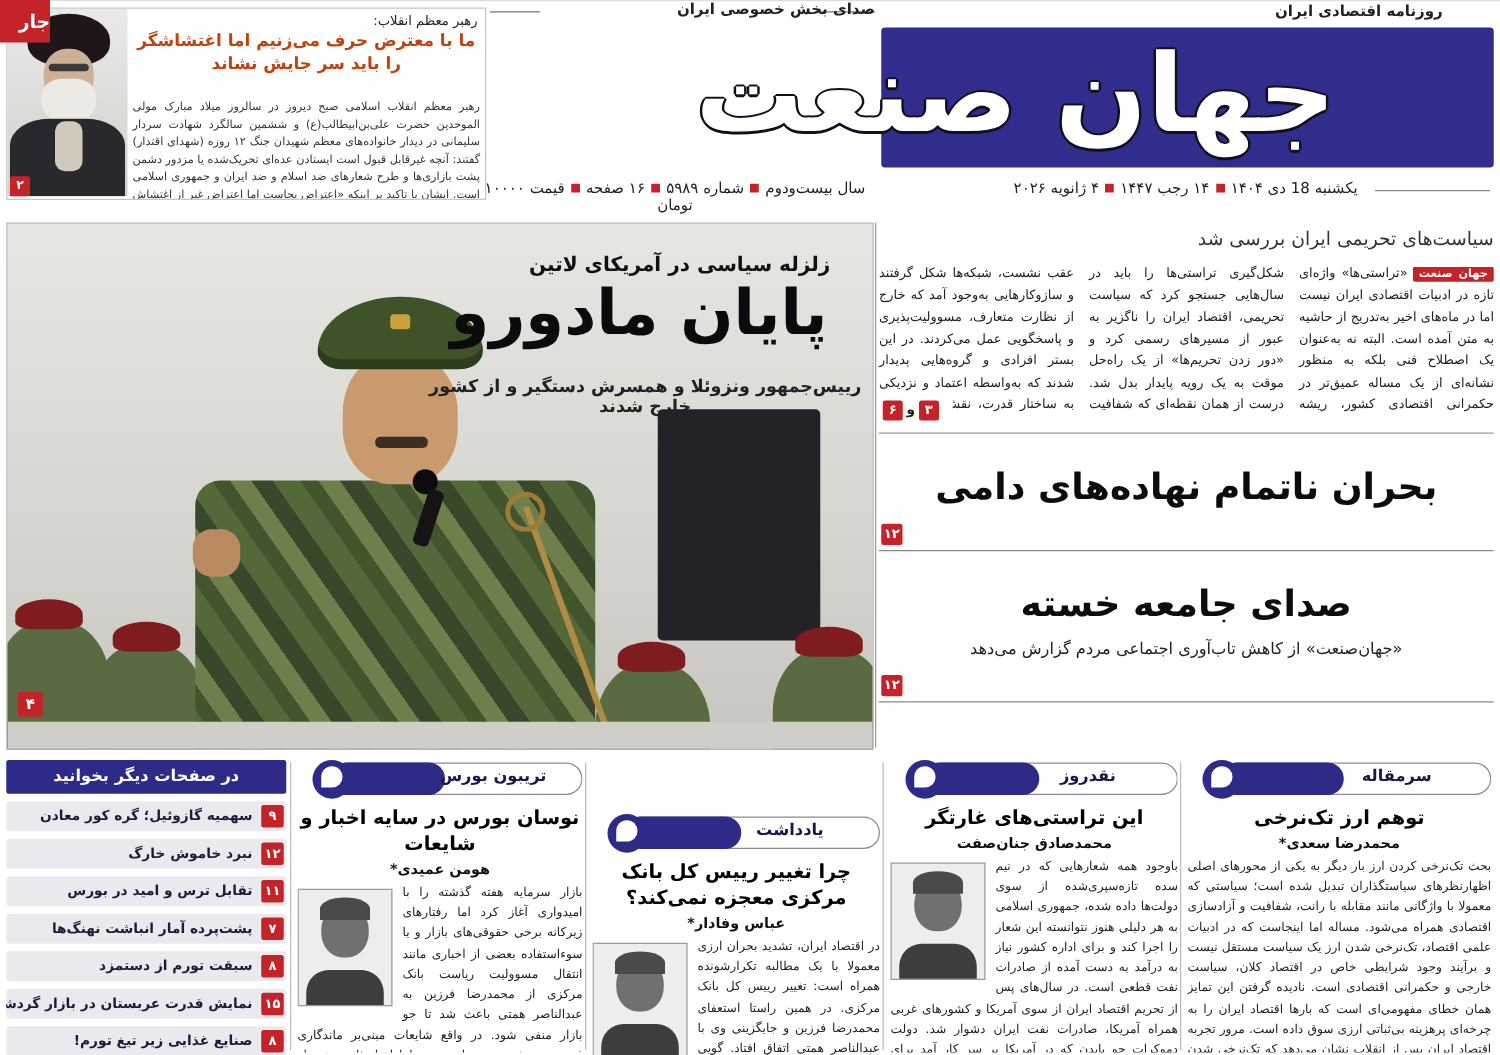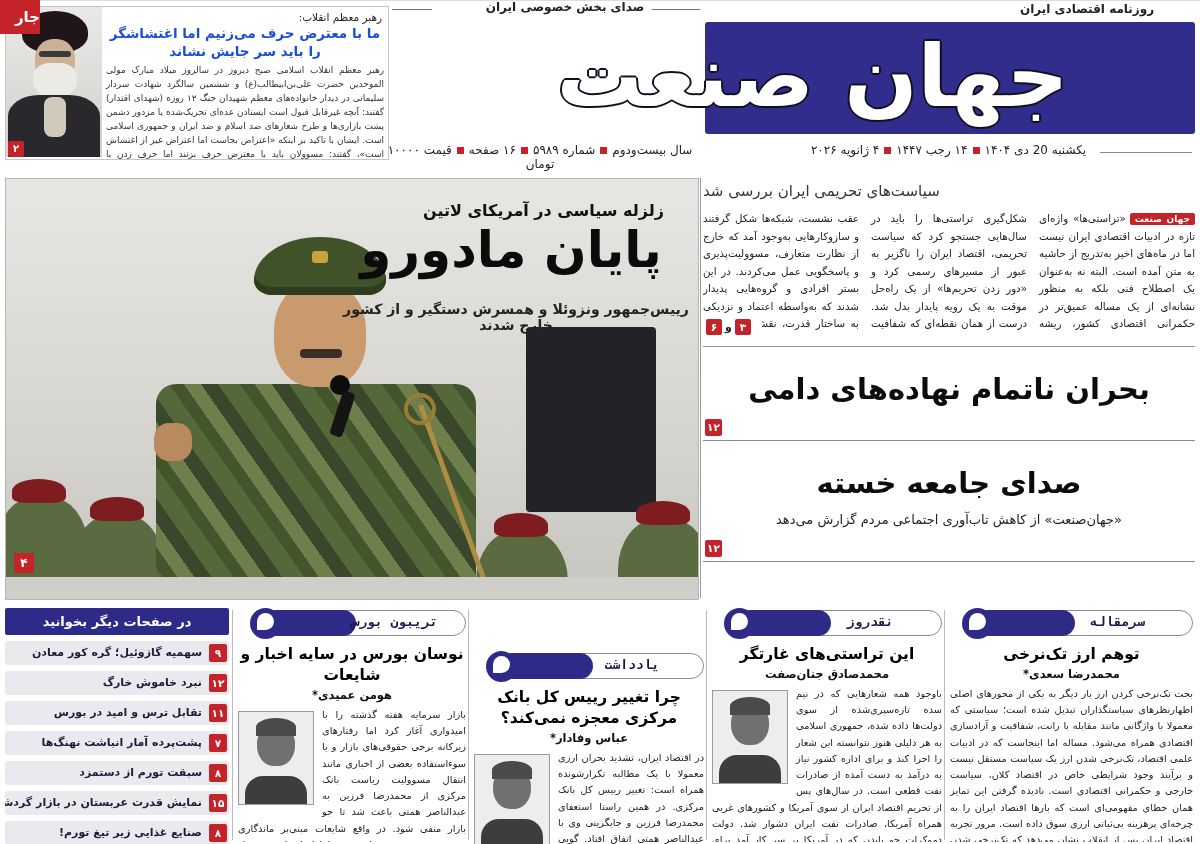--- a/index.html
+++ b/index.html
@@ -4,21 +4,21 @@
 <style>
   html,body{margin:0;padding:0;background:#fff;}
   #page{position:relative;width:1200px;height:844px;background:#fff;overflow:hidden;
         font-family:"DejaVu Sans",sans-serif;direction:rtl;color:#1a1a1a;}
   .abs{position:absolute;}
   .sq{display:inline-block;width:7px;height:7px;background:#c4232a;margin:0 5px;vertical-align:middle;}
   .badge{display:inline-block;background:#c4232a;color:#fff;font-weight:bold;text-align:center;border-radius:2px;}
   
   #corner-tag{left:0;top:0;width:40px;height:34px;background:#c4232a;color:#fff;font-weight:bold;
               font-size:15px;line-height:34px;letter-spacing:3px;z-index:6;}
-  #top-tagline{left:430px;top:0;width:270px;text-align:center;font-size:12px;font-weight:bold;color:#222;}
+  #top-tagline{left:430px;top:0;width:270px;text-align:right;font-size:12px;font-weight:bold;color:#222;}
   .tagline-rule{top:9px;height:1px;background:#777;}
   #masthead-tagline{left:1020px;top:2px;width:172px;font-size:12px;font-weight:bold;color:#222;text-align:left;direction:rtl;}
   #masthead-box{left:705px;top:22px;width:490px;height:112px;background:#302d8c;border-radius:3px;}
   #masthead-title{left:430px;top:20px;width:765px;height:116px;text-align:center;font-weight:bold;
     font-size:86px;line-height:112px;color:#fff;letter-spacing:2px;white-space:nowrap;
     text-shadow:-2px 0 #101020,2px 0 #101020,0 -2px #101020,0 2px #101020,
                 -1px -1px #101020,1px 1px #101020,-1px 1px #101020,1px -1px #101020;z-index:3;}
   #dateline{left:705px;top:143px;width:487px;text-align:center;font-size:12px;color:#222;}
   #issueline{left:380px;top:143px;width:320px;text-align:center;font-size:12px;color:#222;}
   .hdr-dash{top:152px;height:1px;background:#888;}
@@ -27,27 +27,27 @@
   #leader-box{left:5px;top:6px;width:382px;height:152px;border:1px solid #c6c6c6;background:#fff;overflow:hidden;}
   #kh-photo{left:0;top:0;width:96px;height:150px;background:linear-gradient(180deg,#e9e9e7,#d0d0cd);overflow:hidden;}
   .kh-turban{position:absolute;left:16px;top:4px;width:66px;height:42px;background:#201518;border-radius:50% 50% 42% 42%;}
   .kh-face{position:absolute;left:29px;top:32px;width:40px;height:44px;background:#ccb196;border-radius:45%;}
   .kh-glasses{position:absolute;left:33px;top:44px;width:32px;height:6px;background:#3a3a3a;border-radius:3px;}
   .kh-beard{position:absolute;left:27px;top:56px;width:44px;height:36px;background:#eceae5;border-radius:40% 40% 52% 52%;}
   .kh-robe{position:absolute;left:2px;top:88px;width:92px;height:62px;background:#28282d;border-radius:34% 34% 0 0;}
   .kh-scarf{position:absolute;left:38px;top:90px;width:22px;height:40px;background:#cfcabb;border-radius:8px;}
   #leader-text{left:100px;top:4px;width:278px;height:144px;}
   #leader-kicker{font-size:10.5px;color:#222;text-align:right;margin:0 2px 2px 0;}
-  #leader-headline{font-size:13.5px;font-weight:bold;text-align:center;line-height:1.3;color:#1d4ed8;margin-bottom:4px;}
+  #leader-headline{font-size:13.5px;font-weight:bold;text-align:center;line-height:1.3;color:#c2410c;margin-bottom:20px;}
   #leader-body{font-size:9px;line-height:1.55;text-align:justify;color:#333;}
   #leader-badge{position:absolute;left:2px;bottom:2px;width:16px;height:16px;font-size:10px;line-height:16px;}
   
   #lead{left:703px;top:176px;width:492px;}
   #lead-headline{font-size:45px;font-weight:bold;text-align:center;line-height:1.25;white-space:nowrap;color:#0c0c0c;}
-  #lead-subhead{font-size:15px;text-align:left;color:#333;margin-top:6px;}
+  #lead-subhead{font-size:15px;text-align:right;color:#333;margin-top:6px;}
   #lead-body{margin-top:10px;height:128px;column-count:3;column-gap:12px;font-size:10.3px;line-height:1.7;
              text-align:justify;color:#222;overflow:hidden;position:relative;}
   #lead-source{background:#c4232a;color:#fff;font-size:9px;font-weight:bold;padding:1px 5px;border-radius:2px;margin-left:4px;}
   #lead-badges{position:absolute;left:0;bottom:0;background:#fff;padding:2px 8px 0 0;font-size:11px;font-weight:bold;}
   #lead-badges .badge{width:16px;height:16px;line-height:16px;font-size:10.5px;margin:0 3px;}
   .lead-rule{border:none;border-top:1px solid #999;margin:8px 0 0;}
   .brief{position:relative;padding:8px 0 34px;border-bottom:1px solid #8a8a8a;margin-top:17px;}
   .brief-headline{font-size:29px;font-weight:bold;text-align:center;white-space:nowrap;color:#0c0c0c;}
   .brief-subhead{font-size:13px;text-align:center;color:#222;margin-top:12px;}
   .brief-badge{position:absolute;left:2px;bottom:4px;width:17px;height:17px;line-height:17px;font-size:10.5px;}
@@ -69,21 +69,21 @@
   .md-mustache{position:absolute;left:294px;top:170px;width:42px;height:9px;background:#3a2e26;border-radius:4px;}
   .md-mic{position:absolute;left:330px;top:212px;width:13px;height:46px;background:#141414;transform:rotate(18deg);border-radius:4px;}
   .md-michead{position:absolute;left:324px;top:196px;width:20px;height:20px;background:#0c0c0c;border-radius:50%;}
   .md-fist{position:absolute;left:148px;top:244px;width:38px;height:38px;background:#b98a5f;border-radius:40%;}
   .md-sword{position:absolute;left:412px;top:226px;width:5px;height:190px;background:#ad8c43;transform:rotate(-20deg);transform-origin:top center;}
   .md-guard{position:absolute;left:398px;top:214px;width:24px;height:24px;border:4px solid #9c7c35;border-radius:50%;background:transparent;}
   .soldier{position:absolute;width:92px;height:120px;background:#5a6a41;border-radius:42% 42% 0 0;}
   .beret{position:absolute;width:54px;height:24px;background:#7e1c20;border-radius:50% 50% 25% 25%;}
   
   .col{position:absolute;top:608px;height:234px;overflow:hidden;}
-  .col-head{position:relative;height:32px;margin-bottom:4px;font-family:Liberation Mono, monospace;}
+  .col-head{position:relative;height:32px;margin-bottom:4px;}
   .capsule{position:absolute;right:0;left:26px;top:2px;height:24px;border:1px solid #8a8a98;border-radius:13px;background:#fff;}
   .capsule-fill{position:absolute;left:-1px;top:-1px;bottom:-1px;width:46%;background:#2e2b88;border-radius:13px;}
   .col-label{position:absolute;top:6px;right:20px;left:46%;text-align:center;font-size:13px;font-weight:bold;color:#18164e;z-index:2;}
   .logo-circle{position:absolute;left:12px;top:0;width:31px;height:31px;border-radius:50%;background:#2e2b88;z-index:3;}
   .logo-circle::after{content:"";position:absolute;left:7px;top:5px;width:17px;height:17px;background:#fff;border-radius:50% 50% 50% 4%;}
   .col-title{font-size:15.5px;font-weight:bold;text-align:center;line-height:1.35;color:#000;margin:2px 0;}
   .col-author{font-size:11.5px;font-weight:bold;text-align:center;margin:2px 0 5px;color:#111;}
   .col-body{font-size:9.8px;line-height:1.66;text-align:justify;color:#222;}
   .portrait{float:left;width:74px;height:92px;margin:4px 8px 4px 0;position:relative;background:#ededeb;border:1px solid #9a9aa2;}
   .portrait .deco{position:absolute;left:-7px;top:-9px;width:38px;height:38px;background:#2e2b88;border-radius:8px;z-index:-1;}
@@ -106,21 +106,21 @@
 
   <div id="corner-tag" class="abs">جار</div>
   <div class="abs tagline-rule" style="left:652px;width:48px;"></div>
   <div class="abs tagline-rule" style="left:392px;width:40px;"></div>
   <div id="top-tagline" class="abs">صدای بخش خصوصی ایران</div>
   <div id="masthead-tagline" class="abs">روزنامه اقتصادی ایران</div>
   <div id="masthead-box" class="abs"></div>
   <div id="masthead-title" class="abs">جهان صنعت</div>
 
   <div id="dateline" class="abs">
-    <span>یکشنبه 20 دی ۱۴۰۴</span><span class="sq"></span><span>۱۴ رجب ۱۴۴۷</span><span class="sq"></span><span>۴ ژانویه ۲۰۲۶</span>
+    <span>یکشنبه 18 دی ۱۴۰۴</span><span class="sq"></span><span>۱۴ رجب ۱۴۴۷</span><span class="sq"></span><span>۴ ژانویه ۲۰۲۶</span>
   </div>
   <div id="issueline" class="abs">
     <span>سال بیست‌ودوم</span><span class="sq"></span><span>شماره ۵۹۸۹</span><span class="sq"></span><span>۱۶ صفحه</span><span class="sq"></span><span>قیمت ۱۰۰۰۰ تومان</span>
   </div>
   <div class="abs hdr-dash" style="left:1100px;width:92px;"></div>
   <div class="abs hdr-dash" style="left:346px;width:40px;"></div>
   <div id="header-sep"></div>
 
   <div id="leader-box" class="abs">
     <div id="kh-photo" class="abs">

